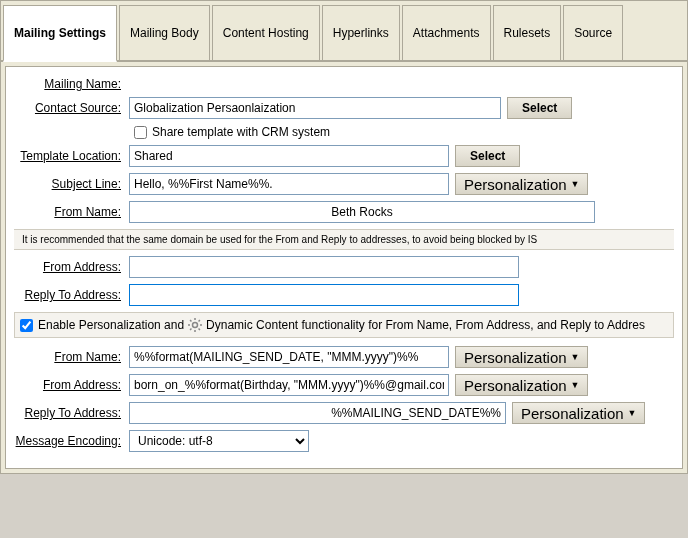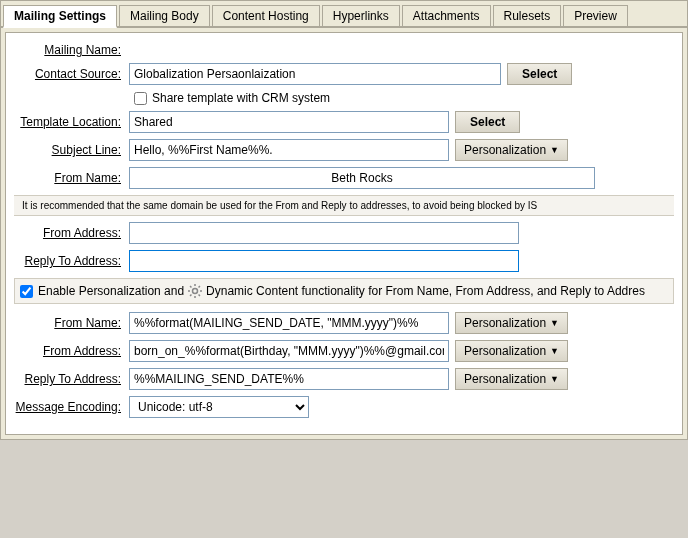--- a/index.html
+++ b/index.html
@@ -16,21 +16,21 @@
     }
     
     .tabs {
       display: flex;
       background: #ece9d8;
       border-bottom: 2px solid #aca899;
       padding-top: 4px;
       padding-left: 2px;
     }
     .tab {
-      padding: 3px 10px;
+      padding: 20px 10px;
       border: 1px solid #aca899;
       border-bottom: none;
       background: #ece9d8;
       cursor: pointer;
       margin-right: 2px;
       font-size: 12px;
       color: #000;
     }
     .tab.active {
       background: #fff;
@@ -78,21 +78,21 @@
       cursor: pointer;
       height: 22px;
       margin-left: 6px;
       font-weight: bold;
       color: #000;
     }
     .btn-personalization {
       background: linear-gradient(to bottom, #f0ede4, #d9d5c8);
       border: 1px solid #aca899;
       padding: 2px 8px;
-      font-size: 12px;
+      font-size: 15px;
       cursor: pointer;
       height: 22px;
       margin-left: 6px;
       display: flex;
       align-items: center;
       gap: 4px;
       color: #000;
     }
     .btn-personalization::after {
       content: '▼';
@@ -147,21 +147,21 @@
 
 <div class="window">
 
   <div class="tabs">
     <div class="tab active">Mailing Settings</div>
     <div class="tab">Mailing Body</div>
     <div class="tab">Content Hosting</div>
     <div class="tab">Hyperlinks</div>
     <div class="tab">Attachments</div>
     <div class="tab">Rulesets</div>
-    <div class="tab">Preview</div>
+    <div class="tab">Source</div>
   </div>
 
   <div class="content">
 
     <div class="form-row">
       <div class="form-label">Mailing Name:</div>
     </div>
 
     <div class="form-row">
       <div class="form-label">Contact Source:</div>
@@ -221,21 +221,21 @@
     </div>
 
     <div class="form-row">
       <div class="form-label">From Address:</div>
       <input class="form-input" style="width: 320px;" type="text" value="born_on_%%format(Birthday, &quot;MMM.yyyy&quot;)%%@gmail.com">
       <button class="btn-personalization">Personalization</button>
     </div>
 
     <div class="form-row">
       <div class="form-label">Reply To Address:</div>
-      <input class="form-input" style="width: 320px;" type="text" value="%%MAILING_SEND_DATE%%">
+      <input class="form-input" style="width: 377px; text-align: right;" type="text" value="%%MAILING_SEND_DATE%%">
       <button class="btn-personalization">Personalization</button>
     </div>
 
     <div class="form-row">
       <div class="form-label">Message Encoding:</div>
       <select class="encoding-select">
         <option>Unicode: utf-8</option>
       </select>
     </div>
 

